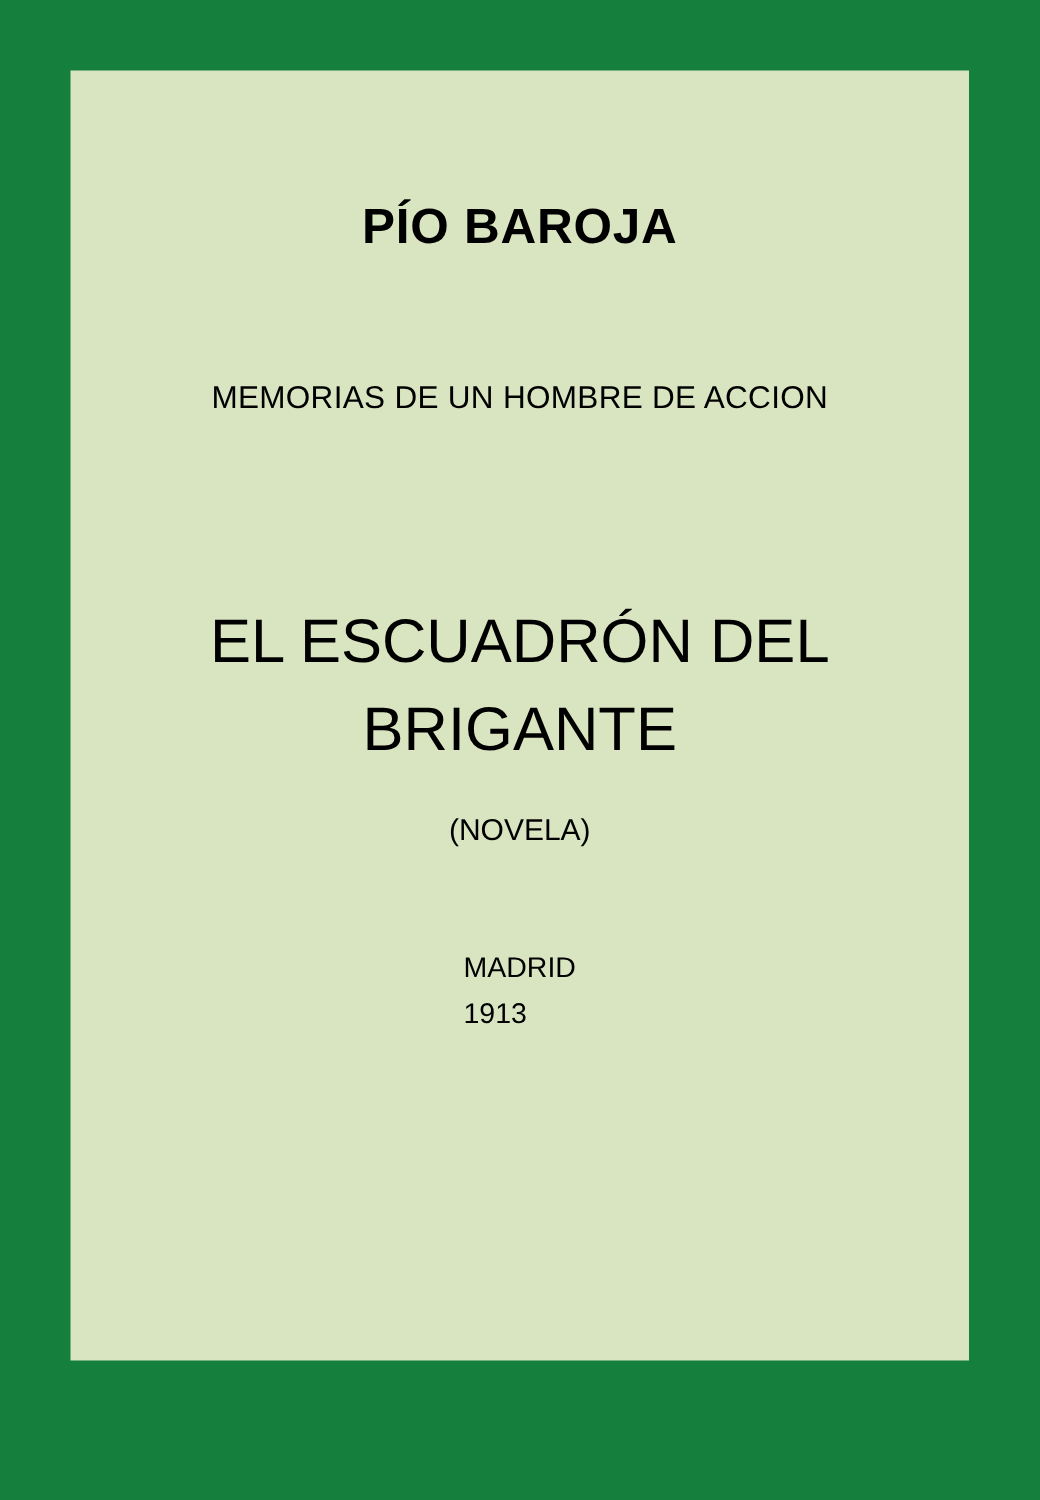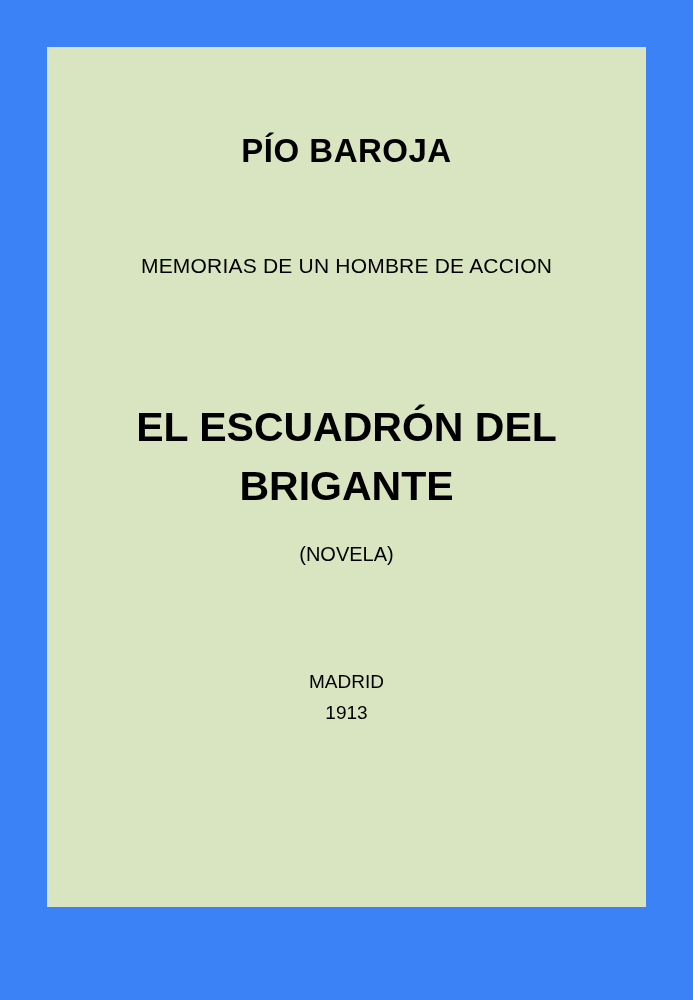--- a/index.html
+++ b/index.html
@@ -10,21 +10,21 @@
   body {
     width: 693px;
     height: 1000px;
     font-family: "Liberation Sans", sans-serif;
     overflow: hidden;
   }
   .page {
     position: relative;
     width: 693px;
     height: 1000px;
-    background: #3b82f6;
+    background: #15803d;
     box-sizing: border-box;
   }
   .cover {
     position: absolute;
     left: 47px;
     top: 47px;
     width: 599px;
     height: 860px;
     background: #d9e4c0;
     box-sizing: border-box;
@@ -43,35 +43,35 @@
   .series {
     margin-top: 84px;
     font-size: 21px;
     color: #000000;
     text-align: center;
     letter-spacing: 0.2px;
   }
   .title {
     margin-top: 120px;
     font-size: 41px;
-    font-weight: bold;
+    font-weight: normal;
     color: #000000;
     text-align: center;
     line-height: 1.45;
     max-width: 460px;
   }
   .subtitle {
     margin-top: 26px;
     font-size: 20px;
     color: #000000;
     text-align: left;
   }
   .imprint {
-    margin-top: 100px;
-    text-align: center;
+    margin-top: 64px;
+    text-align: left;
     color: #000000;
   }
   .imprint div {
     font-size: 19px;
     line-height: 1.66;
   }
   .imprint .street {
     font-style: italic;
   }
   .imprint .street .num {

